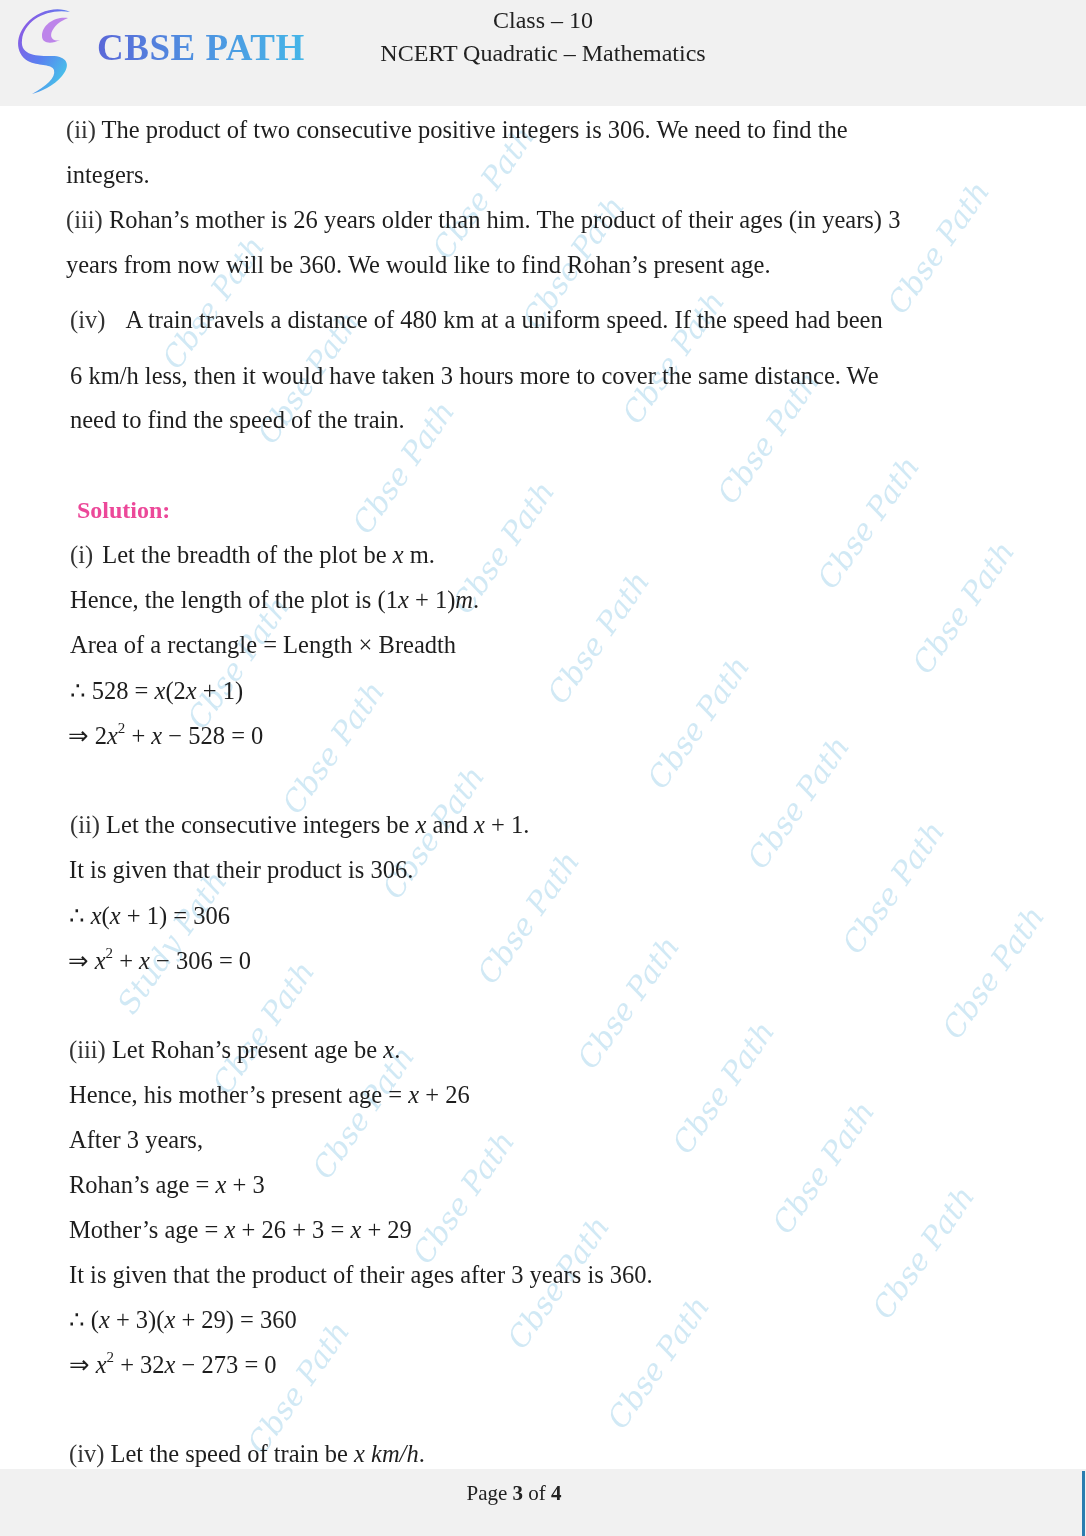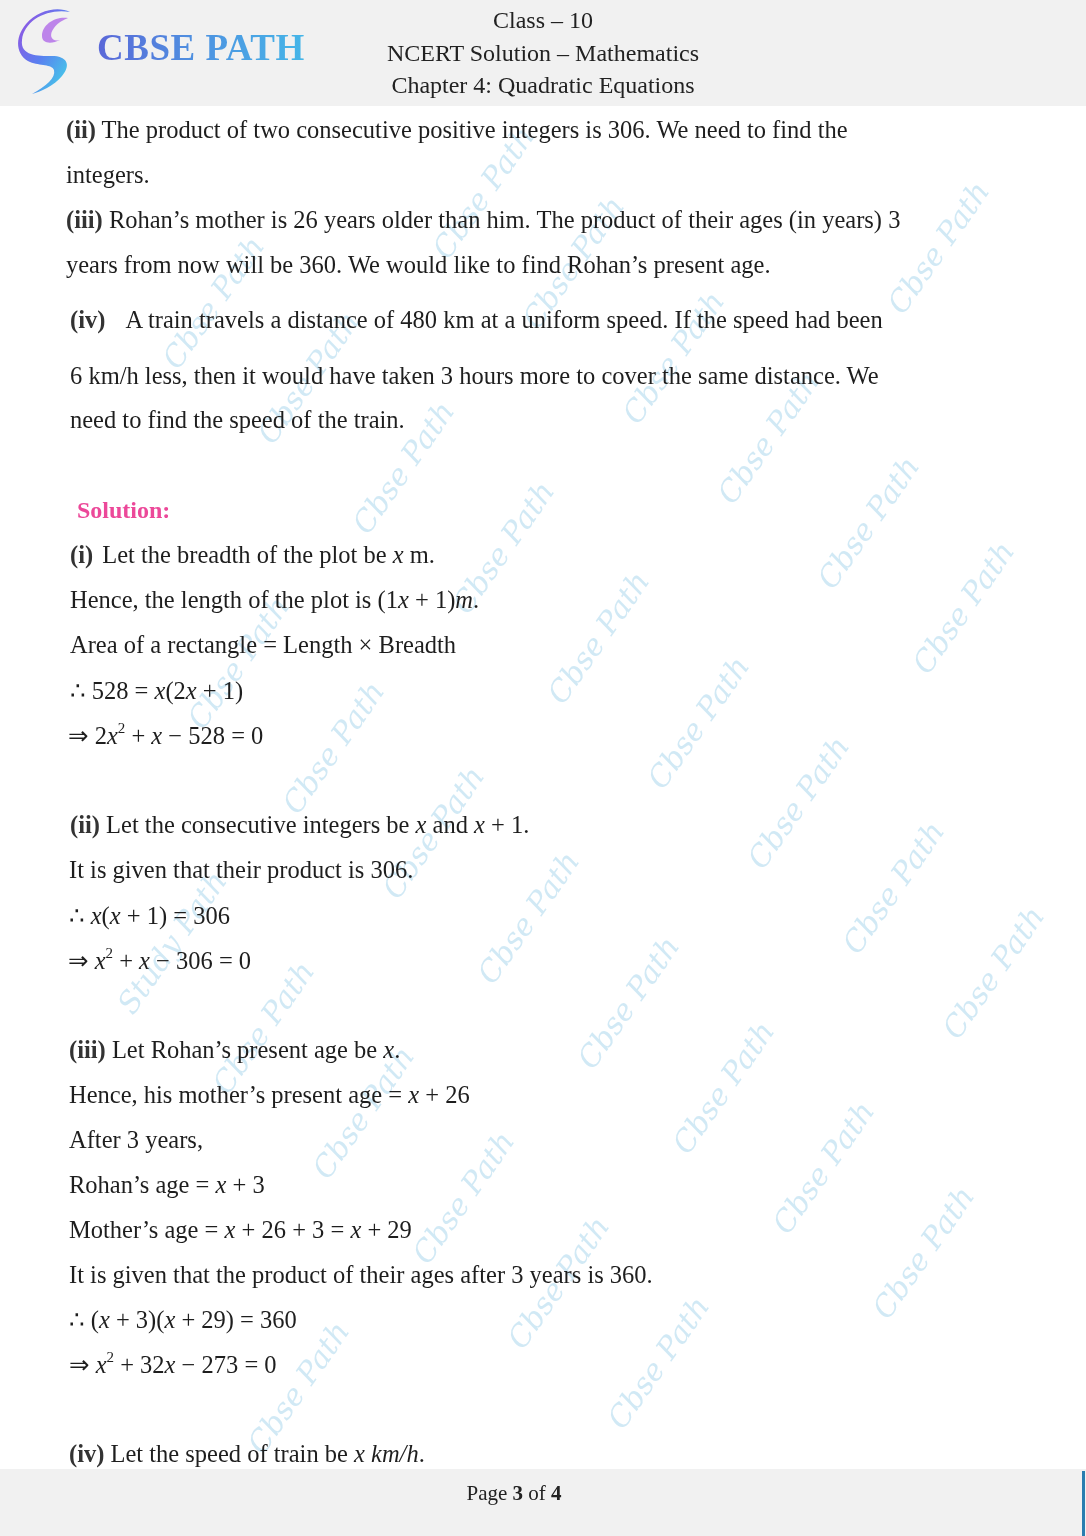--- a/index.html
+++ b/index.html
@@ -22,21 +22,21 @@
   }
   .header-lines {
     position: absolute; left: 330px; width: 426px; top: 4px; text-align: center;
     font-family: "Liberation Serif", serif; font-size: 24px; line-height: 32.5px; color: #222;
   }
   .content {
     position: absolute; left: 0; top: 0; width: 1086px; height: 1536px;
     font-family: "Liberation Serif", serif; font-size: 24.5px; color: #1e1e1e;
   }
   .line { position: absolute; white-space: nowrap; }
-  .lbl { font-weight: bold; color: #333; }
+  .lbl { font-weight: normal; color: #333; }
   .math { font-style: italic; }
   .sol-title { color: #ec4899; font-weight: bold; font-size: 24px; margin-left: 12px; }
   sup { font-size: 15px; position: relative; top: -2px; vertical-align: super; line-height: 0; }
   .footer {
     position: absolute; left: 0; top: 1469px; width: 1086px; height: 67px; background: #f1f1f1;
   }
   .footer-text {
     position: absolute; left: 0; width: 1028px; top: 12px; text-align: center;
     font-family: "Liberation Serif", serif; font-size: 21px; color: #222;
   }
@@ -59,22 +59,21 @@
         <stop offset="0.5" stop-color="#5a7ff0"></stop>
         <stop offset="1" stop-color="#3fe0e6"></stop>
       </linearGradient>
     </defs>
     <path d="M58 6 C36 2 12 14 10 34 C8 50 26 50 40 50 C54 50 60 58 50 70 C42 80 28 86 20 88 C34 80 44 72 42 64 C40 58 28 60 18 56 C4 50 2 32 14 18 C26 4 46 0 58 6 Z" fill="url(#lg1)"></path>
     <path d="M56 12 C44 10 30 18 30 30 C30 38 40 38 48 34 C40 36 36 30 42 22 C46 16 52 14 56 12 Z" fill="#b06ae8" opacity="0.8"></path>
   </svg>
   <div class="logo-text">CBSE PATH</div>
   <div class="header-lines">
     <div>Class – 10</div>
-    <div>NCERT Solution – Mathematics</div>
-    <div>Chapter 4: Quadratic Equations</div>
+    <div>NCERT Quadratic – Mathematics</div>
   </div>
 </div>
 
 <div>
   <div class="wm" style="left:425px;top:245px">Cbse Path</div>
   <div class="wm" style="left:880px;top:300px">Cbse Path</div>
   <div class="wm" style="left:155px;top:355px">Cbse Path</div>
   <div class="wm" style="left:515px;top:315px">Cbse Path</div>
   <div class="wm" style="left:615px;top:410px">Cbse Path</div>
   <div class="wm" style="left:250px;top:430px">Cbse Path</div>

